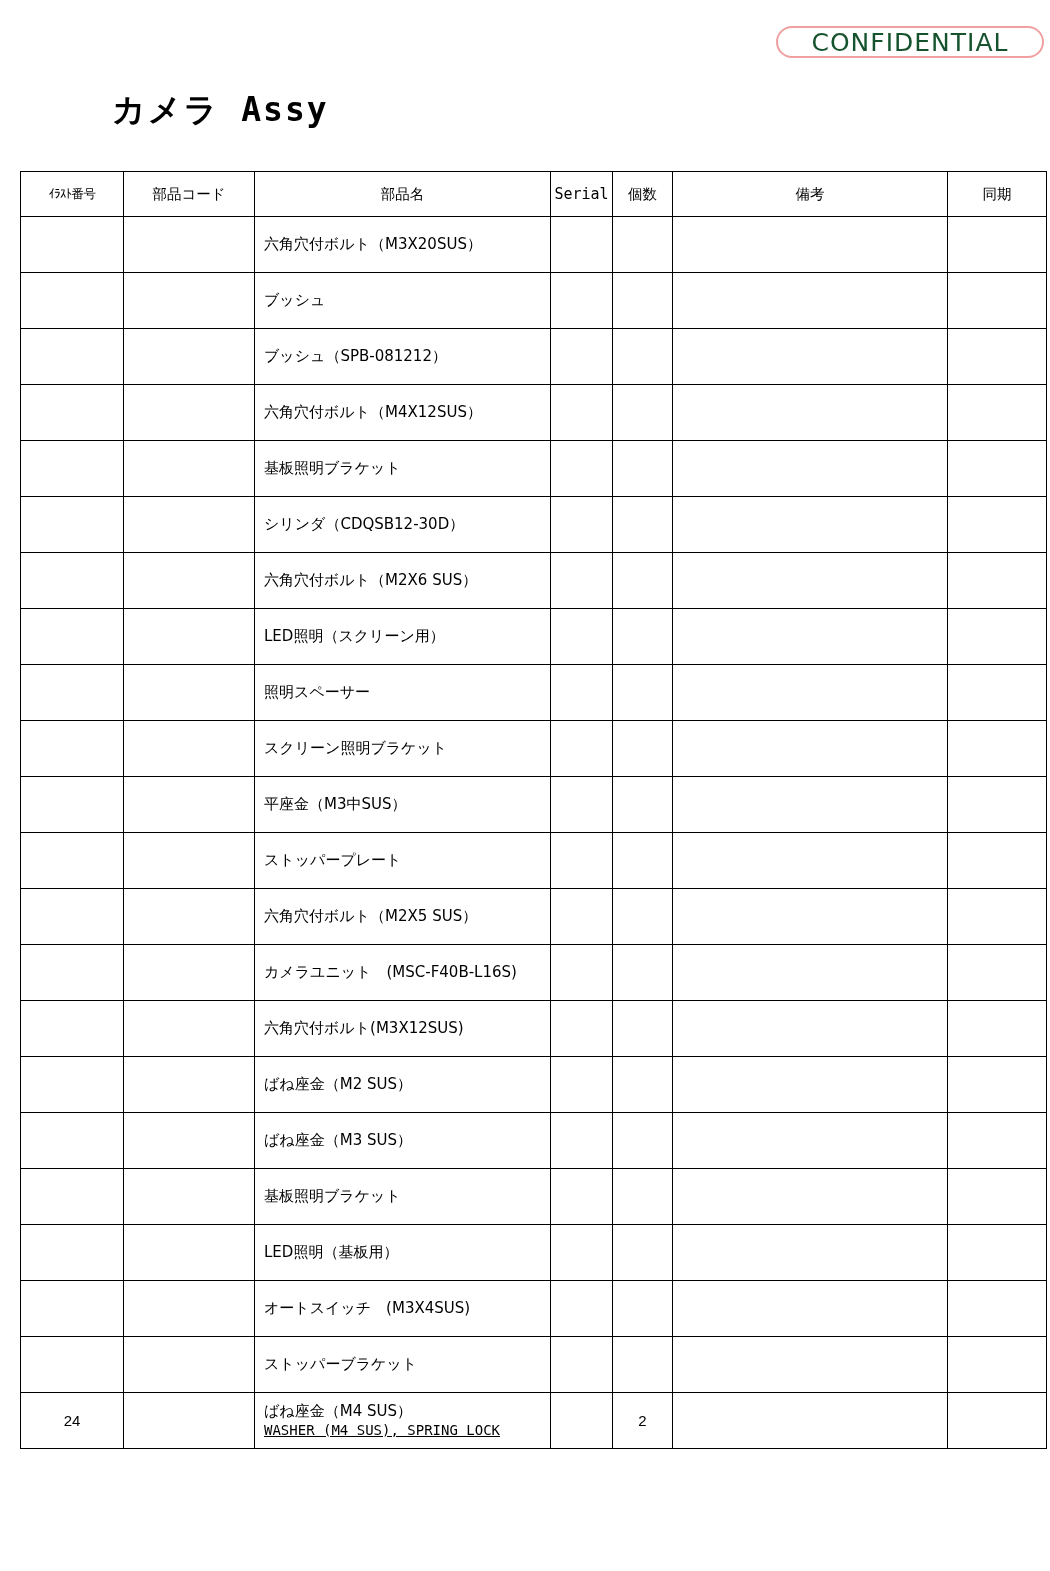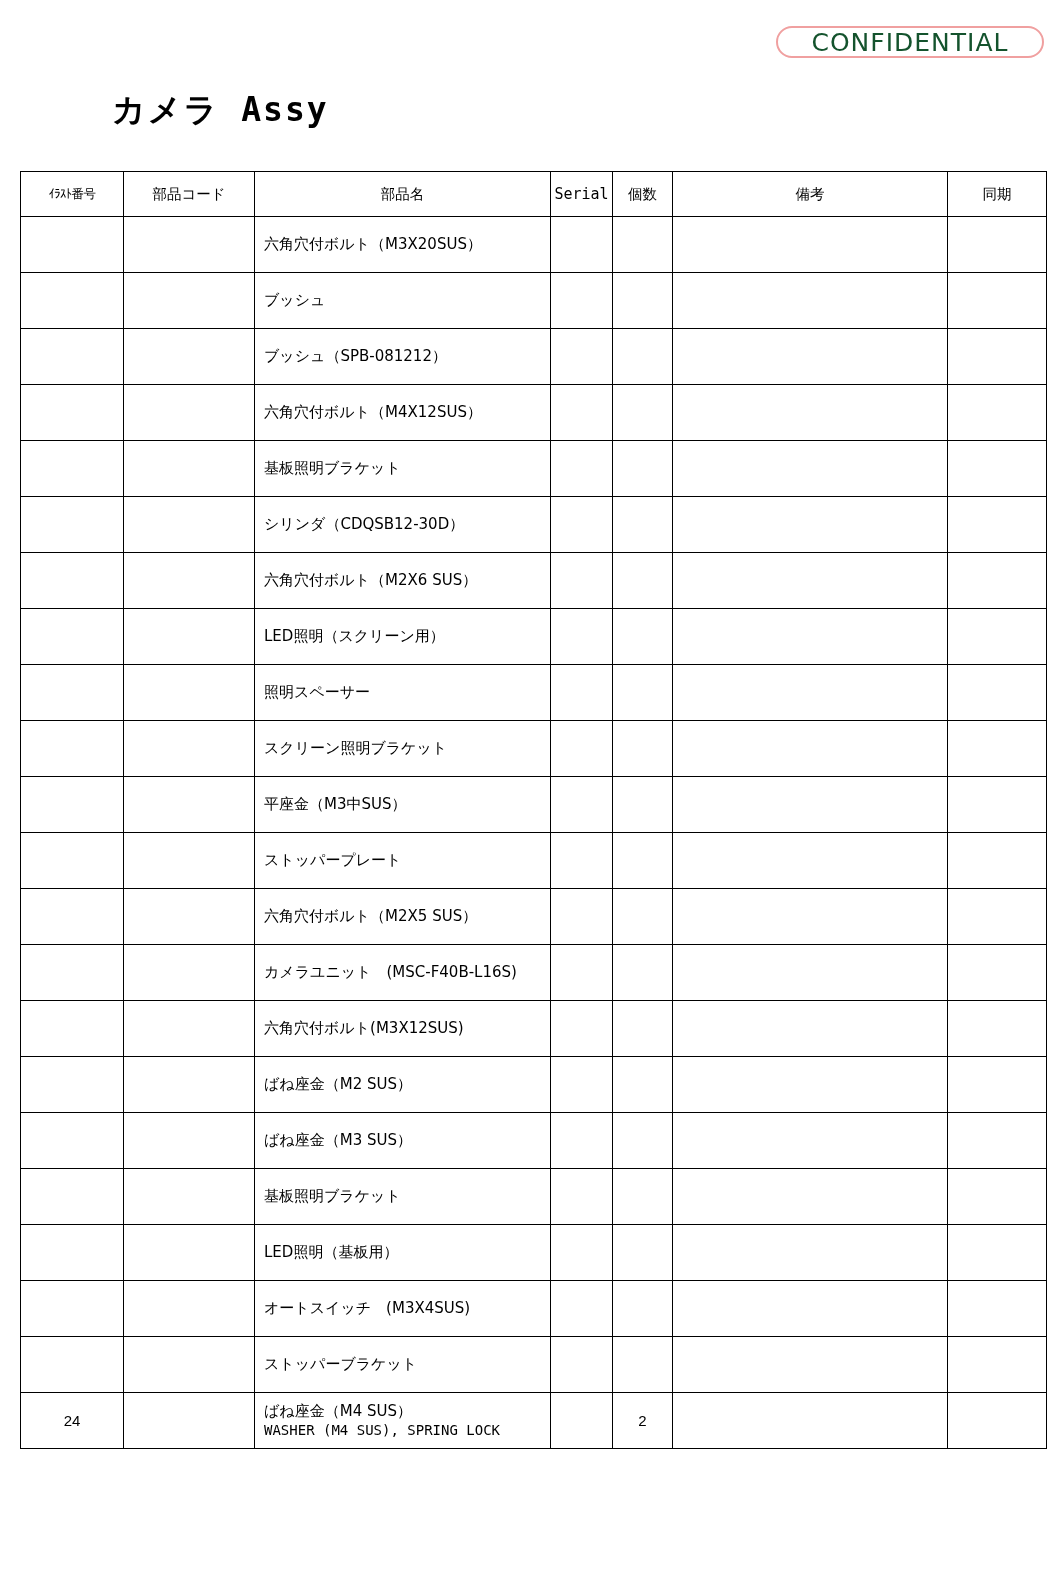--- a/index.html
+++ b/index.html
@@ -93,20 +93,21 @@
   tbody td.cell-illust,
   tbody td.cell-qty {
     text-align: center;
     font-family: Liberation Sans, sans-serif;
     font-size: 15px;
   }
   .name-sub {
     display: block;
     font-family: "DejaVu Sans Mono", monospace;
     font-size: 14px;
+    text-decoration: underline;
   }
 </style>
 </head>
 <body>
 
 <div class="stamp">
   <span>CONFIDENTIAL</span>
 </div>
 
 <div class="doc-title">カメラ Assy</div>

